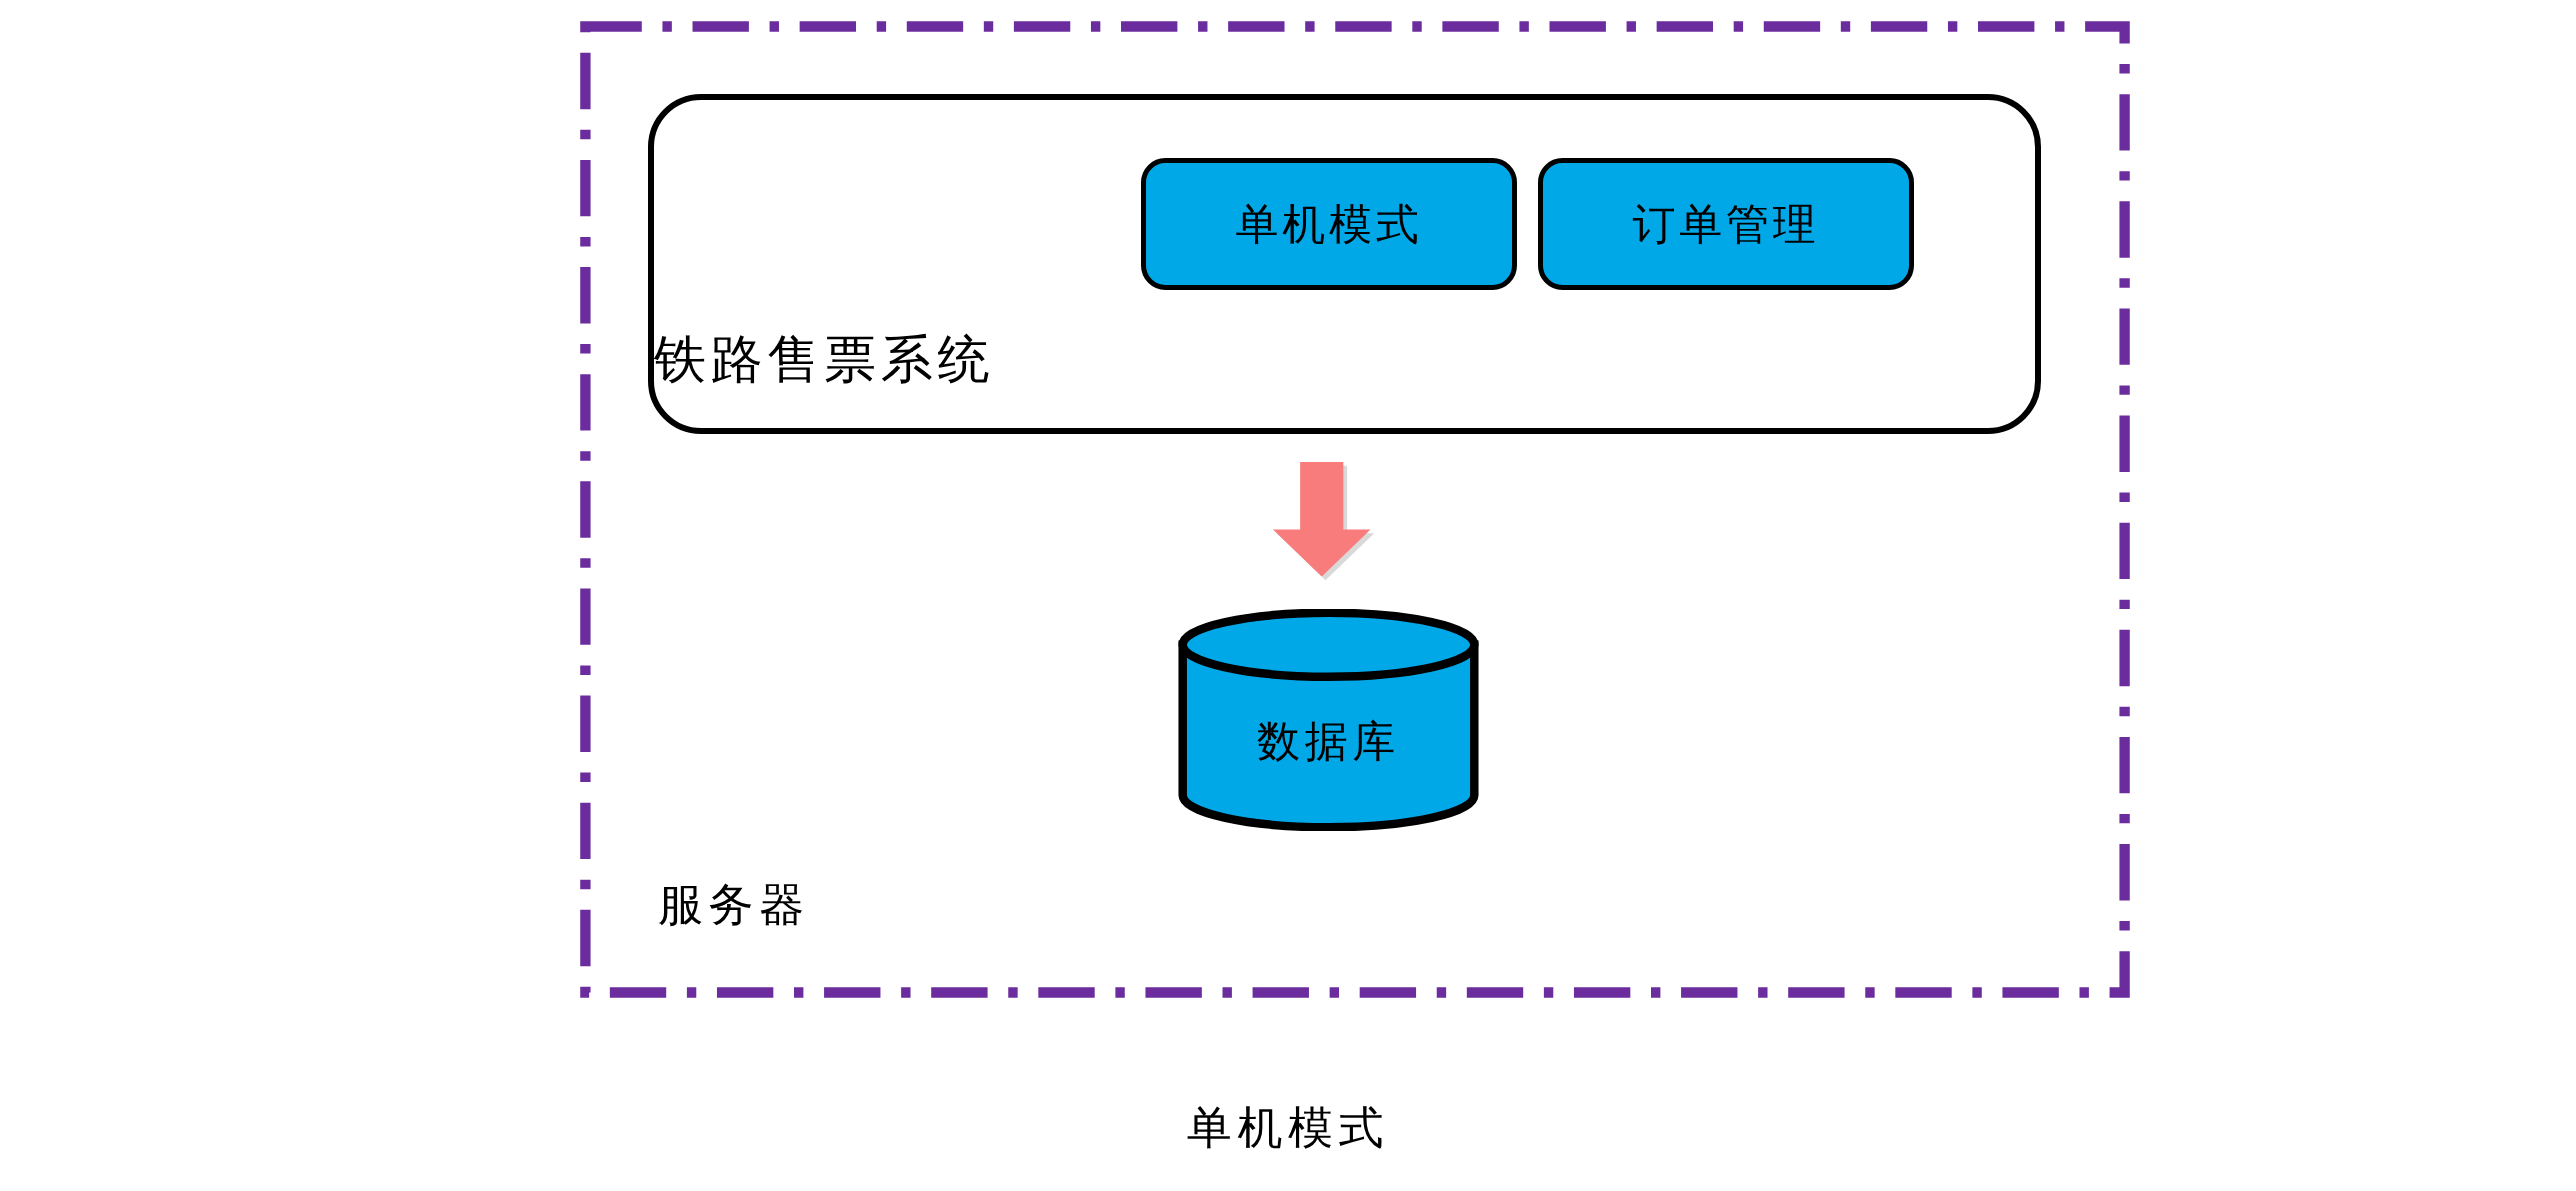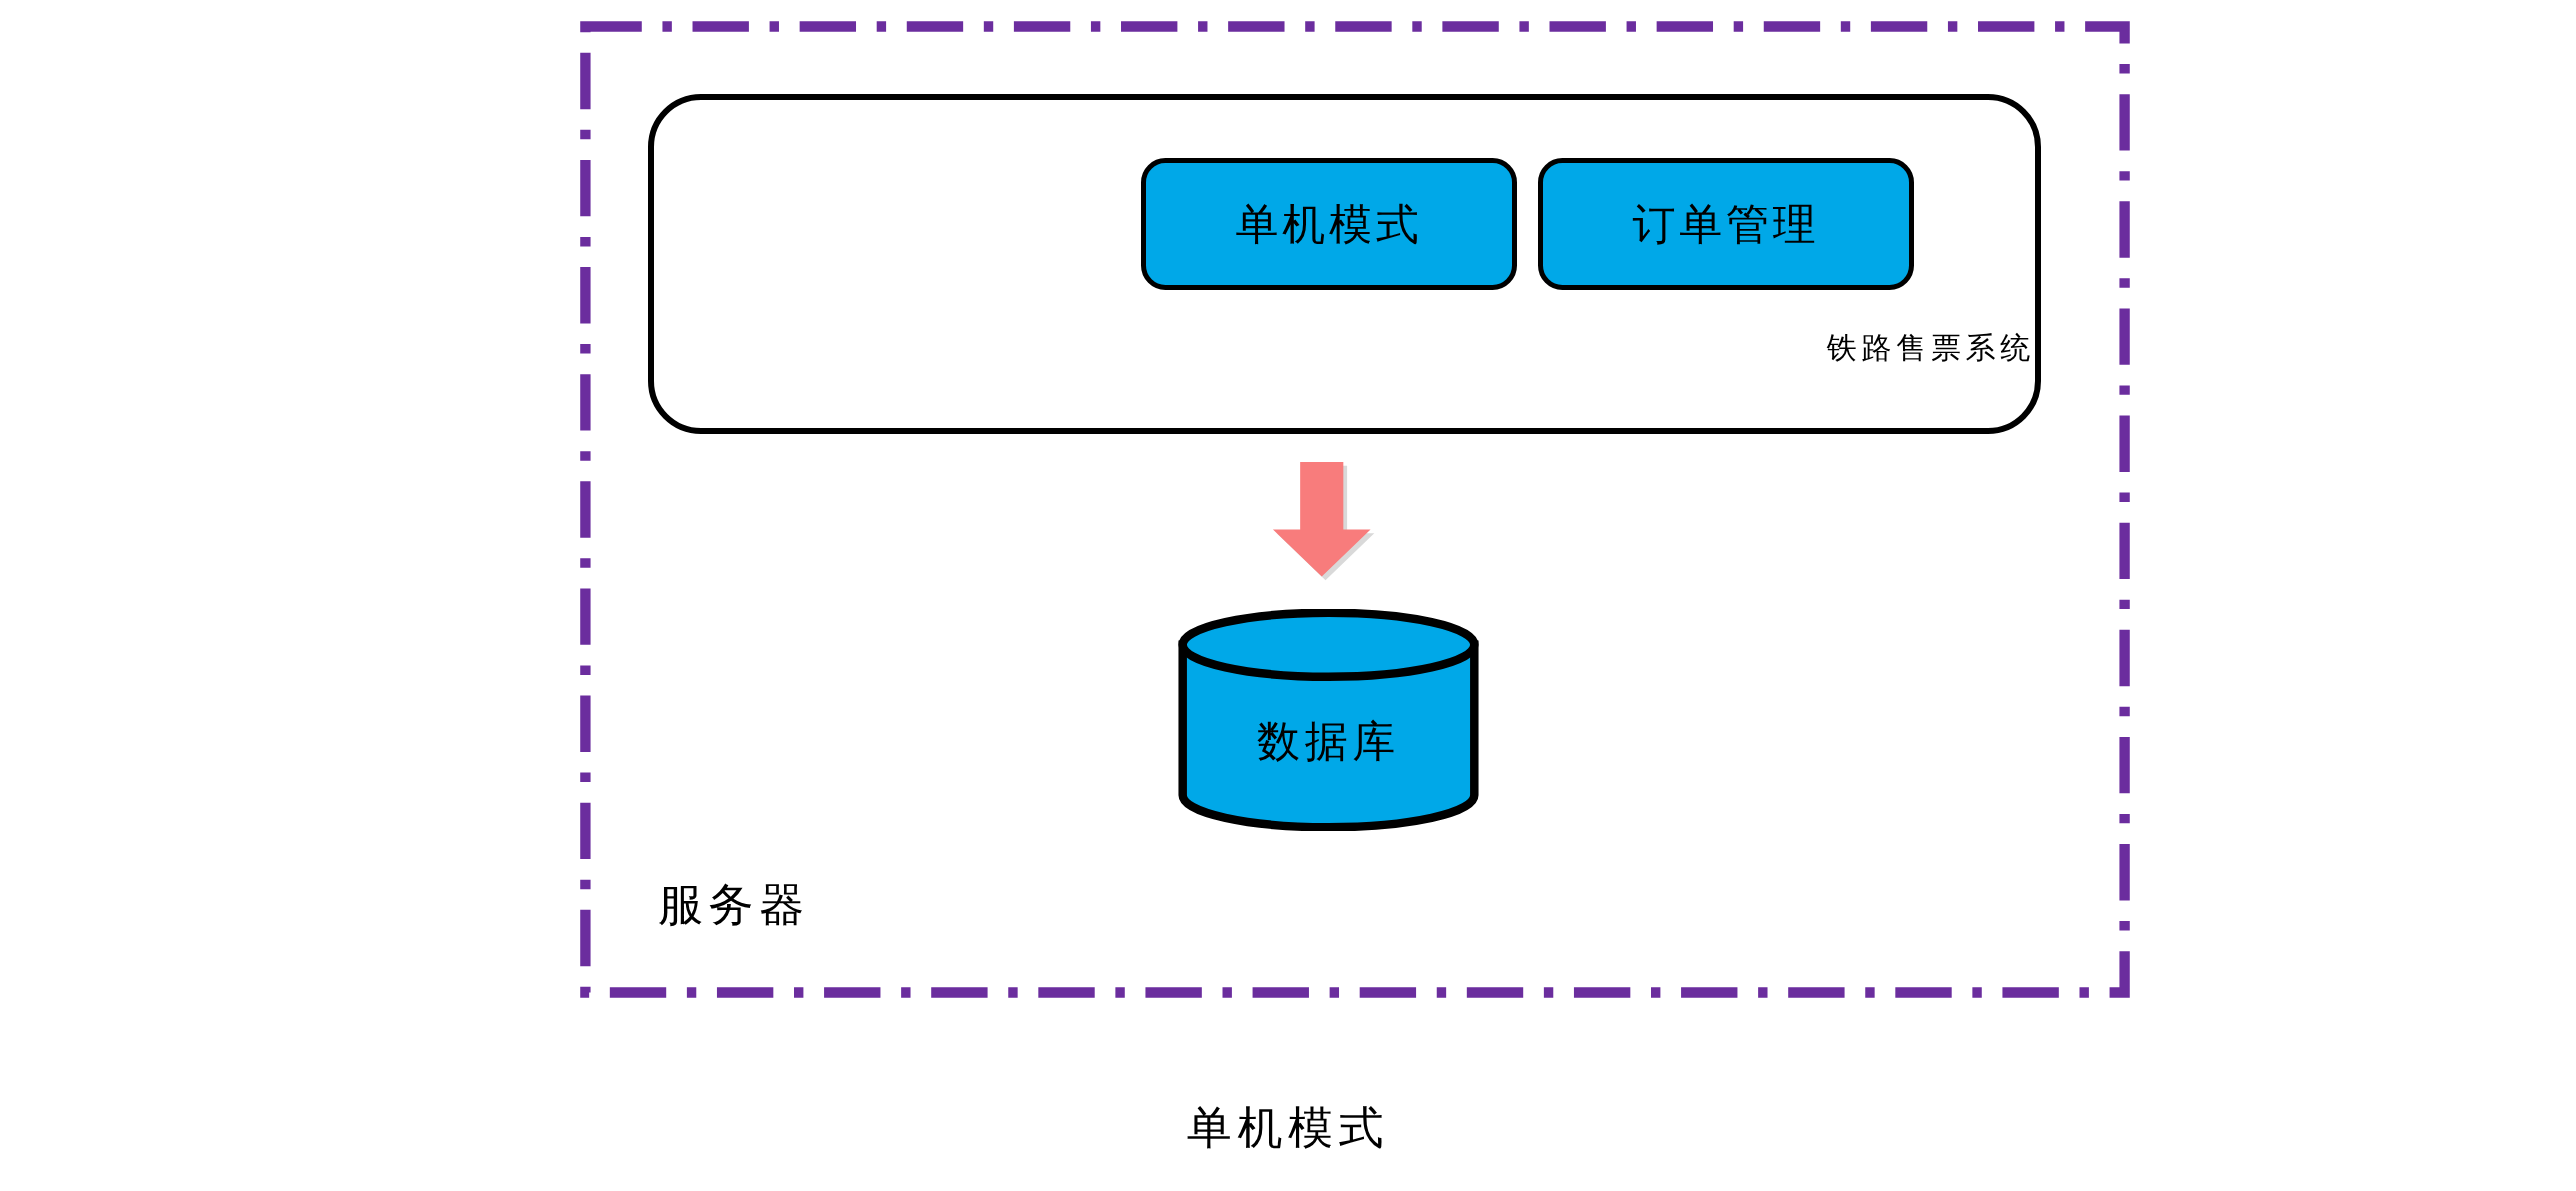--- a/index.html
+++ b/index.html
@@ -96,22 +96,22 @@
     letter-spacing: 3.8px;
     white-space: nowrap;
     line-height: 1;
   }
 
   .system-title {
     position: absolute;
     left: 0;
     right: 0;
     top: 233px;
-    text-align: right;
-    font-size: 30px;
+    text-align: left;
+    font-size: 52px;
     color: #000000;
     letter-spacing: 4.7px;
     line-height: 1;
   }
 
   
   .flow-arrow {
     position: absolute;
     left: 1269px;
     top: 462px;

